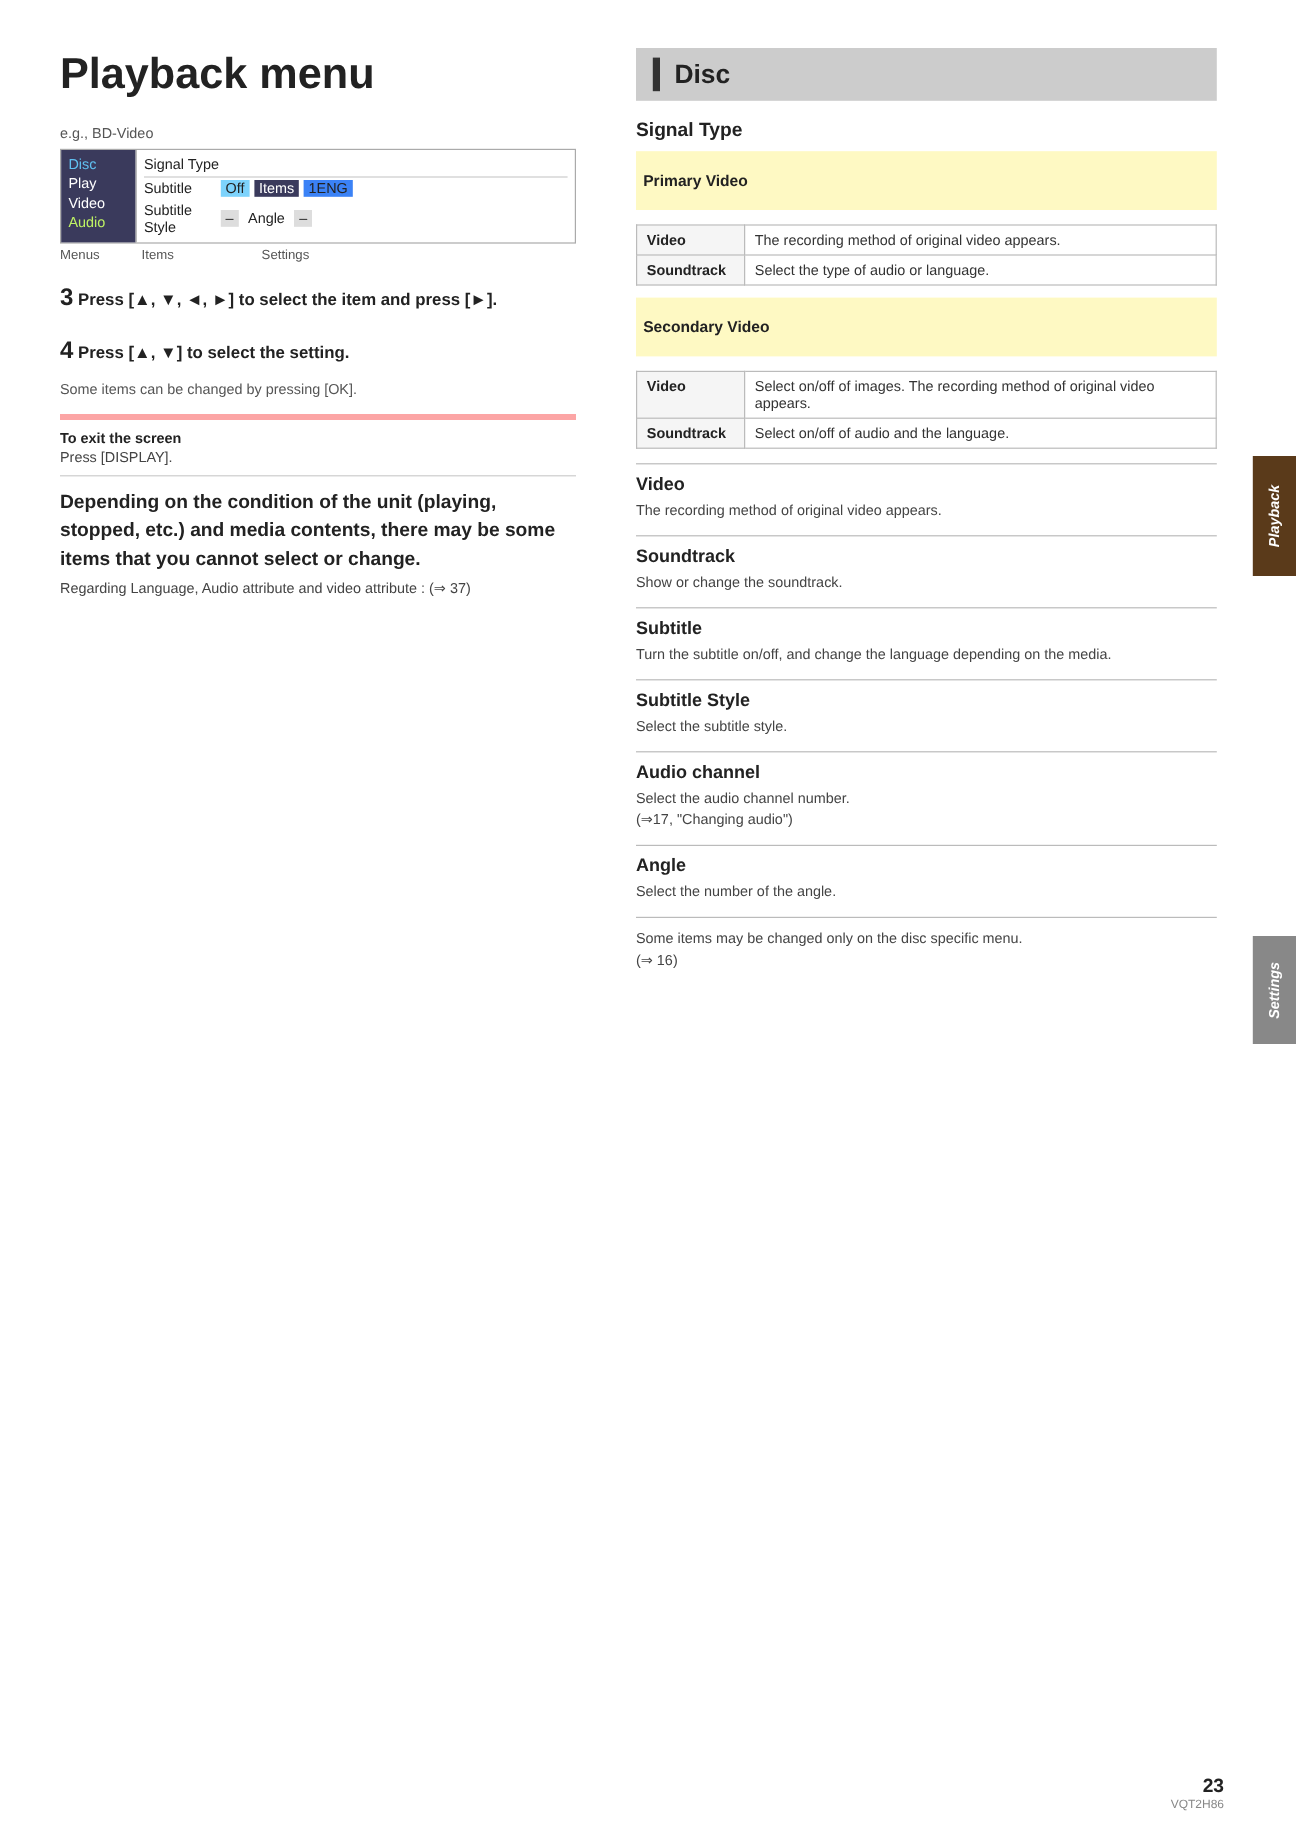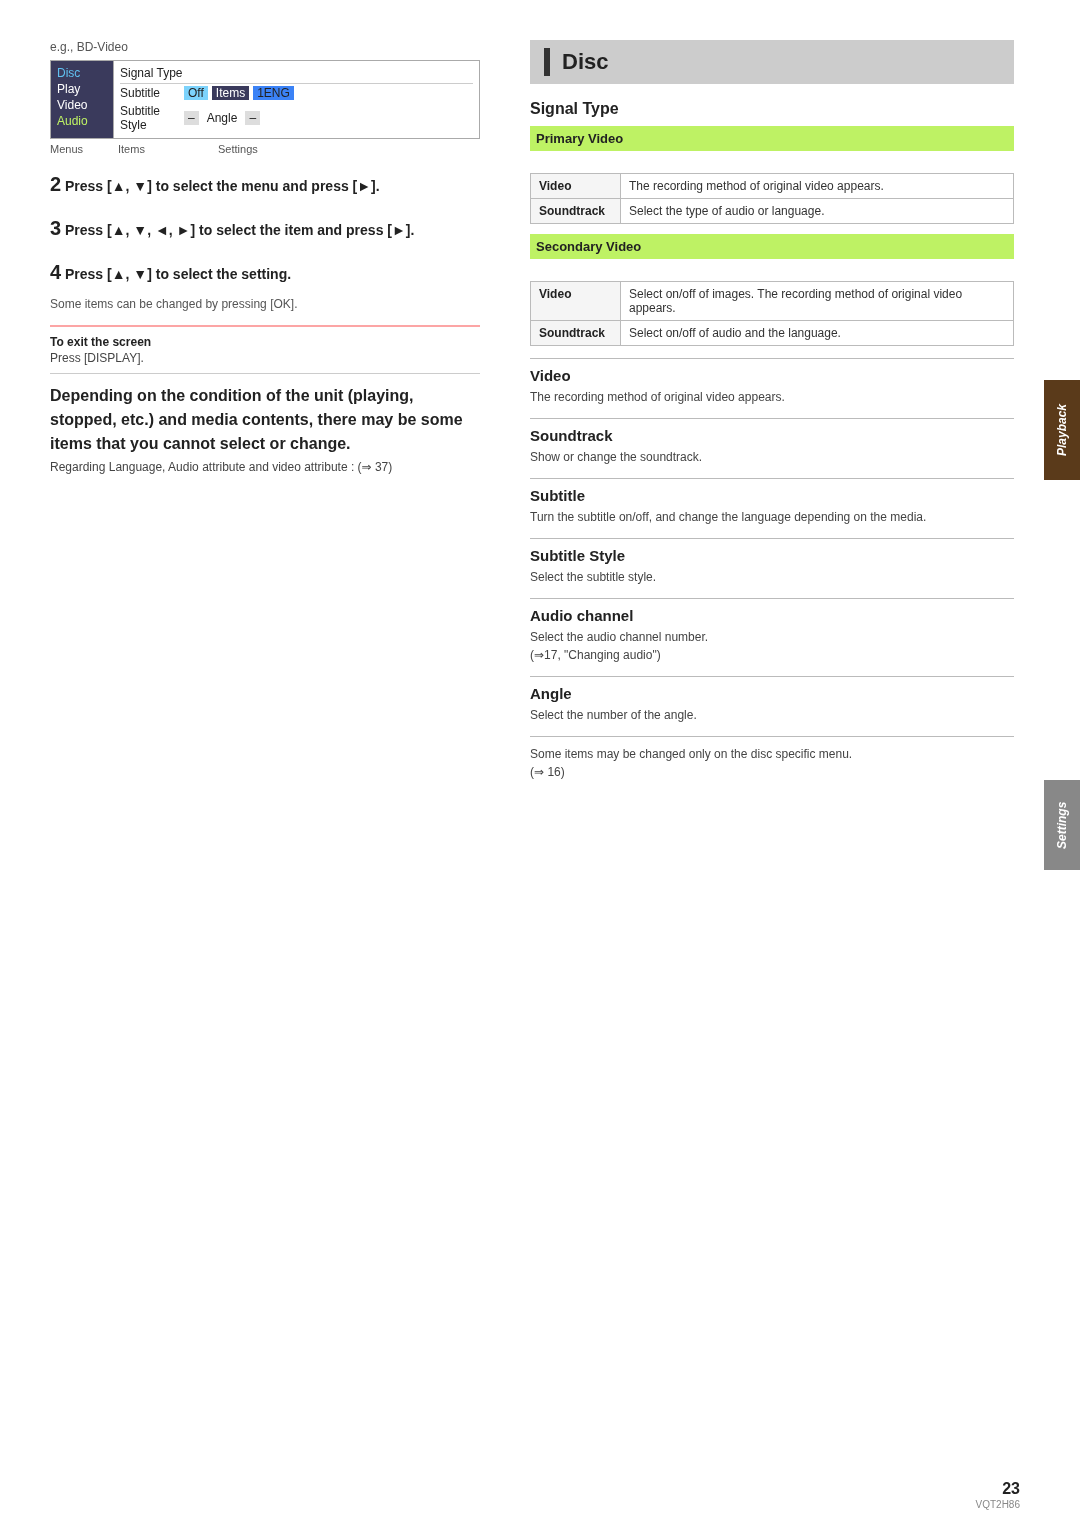--- a/index.html
+++ b/index.html
@@ -125,21 +125,21 @@
     }
 
     .note-block {
       font-size: 12px;
       color: #555;
       margin-bottom: 8px;
     }
 
     .exit-block {
       margin-bottom: 10px;
-      border-top: 2px solid #fca5a5;
+      border-top: 5px solid #fca5a5;
       border-bottom: 1px solid #ccc;
       padding: 8px 0;
     }
 
     .exit-title {
       font-size: 12px;
       font-weight: bold;
       margin-bottom: 2px;
     }
 
@@ -196,23 +196,23 @@
       font-size: 16px;
       font-weight: bold;
       color: #222;
       margin-bottom: 8px;
     }
 
     .sub-heading {
       font-size: 13px;
       font-weight: bold;
       color: #222;
-      margin-bottom: 22px;
-      background: #bef264;
-      padding: 5px 6px;
+      margin-bottom: 12px;
+      background: #fef9c3;
+      padding: 17px 6px;
     }
 
     .info-table {
       width: 100%;
       border-collapse: collapse;
       margin-bottom: 10px;
       font-size: 12px;
     }
 
     .info-table td {
@@ -271,20 +271,21 @@
       color: #888;
     }
   </style>
 </head>
 <body>
 
 <div class="page-container">
   <div class="content-area">
 
     <div class="left-col">
+      <h1 class="main-title">Playback menu</h1>
 
       <div class="step-block">
         <div class="example-text">e.g., BD-Video</div>
 
         <div style="border: 1px solid #aaa; font-size: 12px; margin-bottom: 4px;">
           <div style="display: flex;">
 
             <div style="background: #3a3a5c; color: #fff; width: 62px; padding: 4px 6px; font-size: 12px;">
               <div style="color: #60c0f0; font-size: 12px; padding: 1px 0;">Disc</div>
               <div style="color: #fff; font-size: 12px; padding: 1px 0;">Play</div>
@@ -312,26 +313,20 @@
           </div>
         </div>
 
         <div class="menu-labels-row">
           <span class="menu-label-menus">Menus</span>
           <span class="menu-label-items">Items</span>
           <span class="menu-label-settings">Settings</span>
         </div>
       </div>
 
-      <div class="step-block">
-        <div class="step-desc">
-          <span class="step-number">2</span>
-          <span> Press [▲, ▼] to select the menu and press [►].</span>
-        </div>
-      </div>
 
       <div class="step-block">
         <div class="step-desc">
           <span class="step-number">3</span>
           <span> Press [▲, ▼, ◄, ►] to select the item and press [►].</span>
         </div>
       </div>
 
       <div class="step-block">
         <div class="step-desc">

